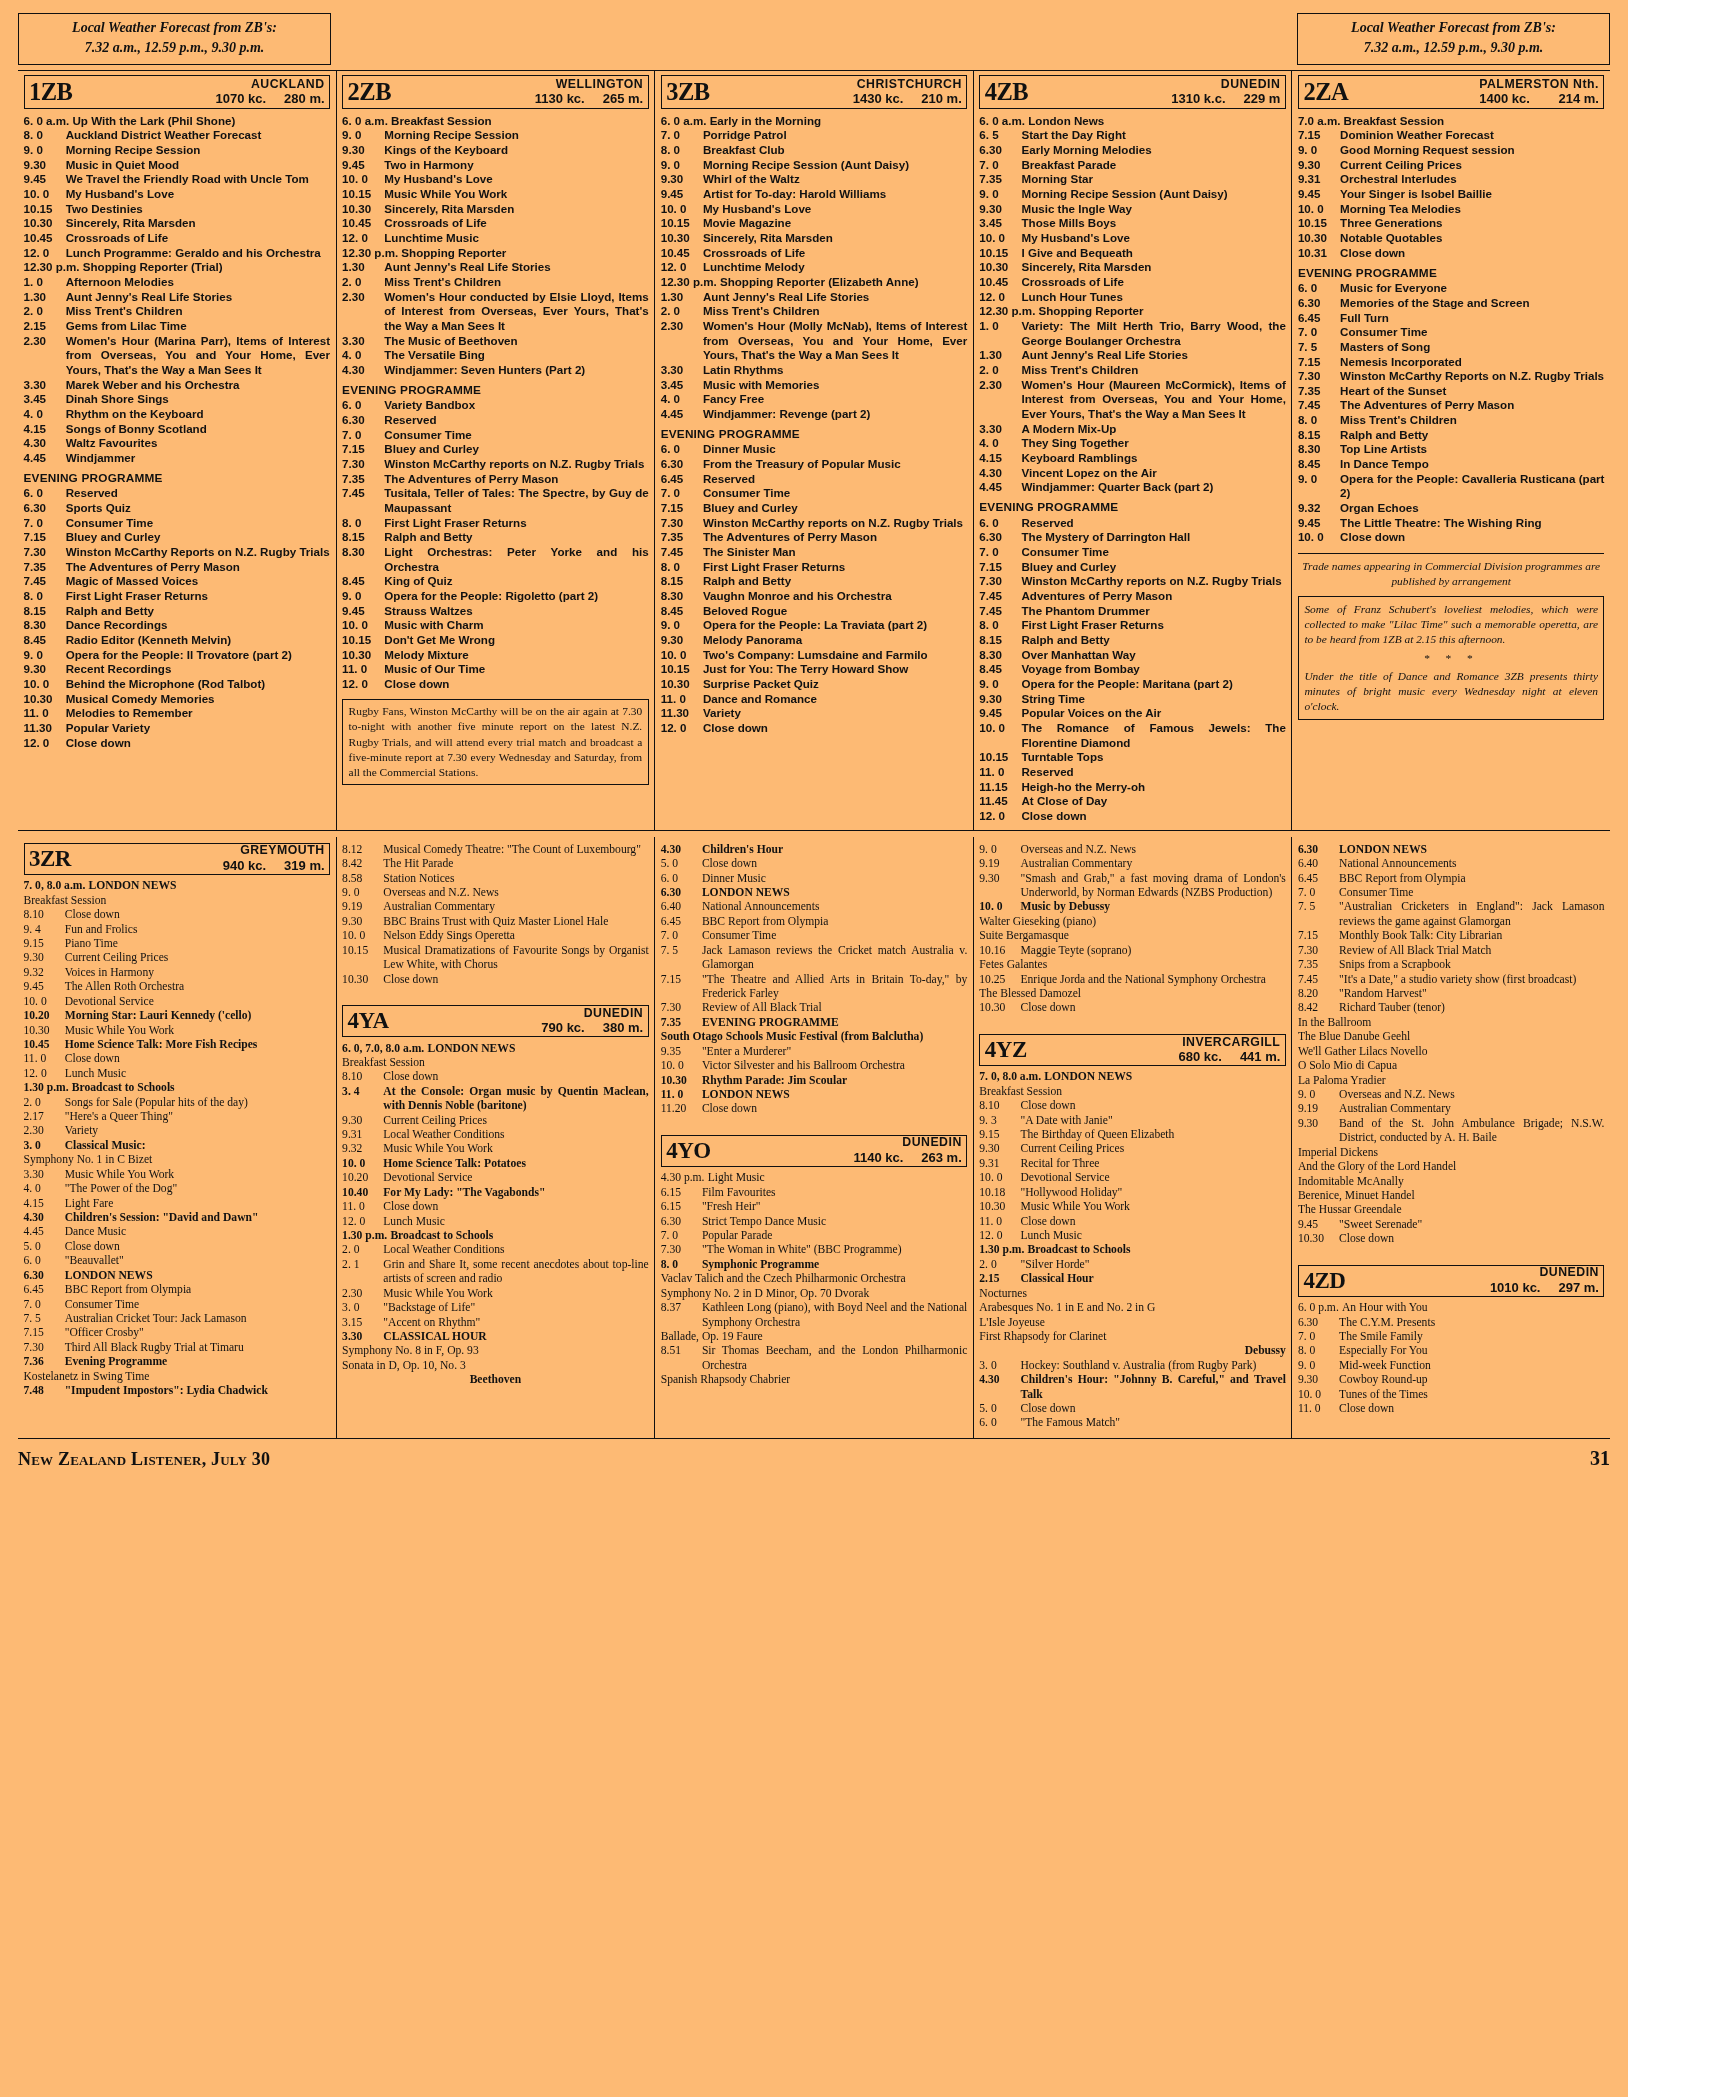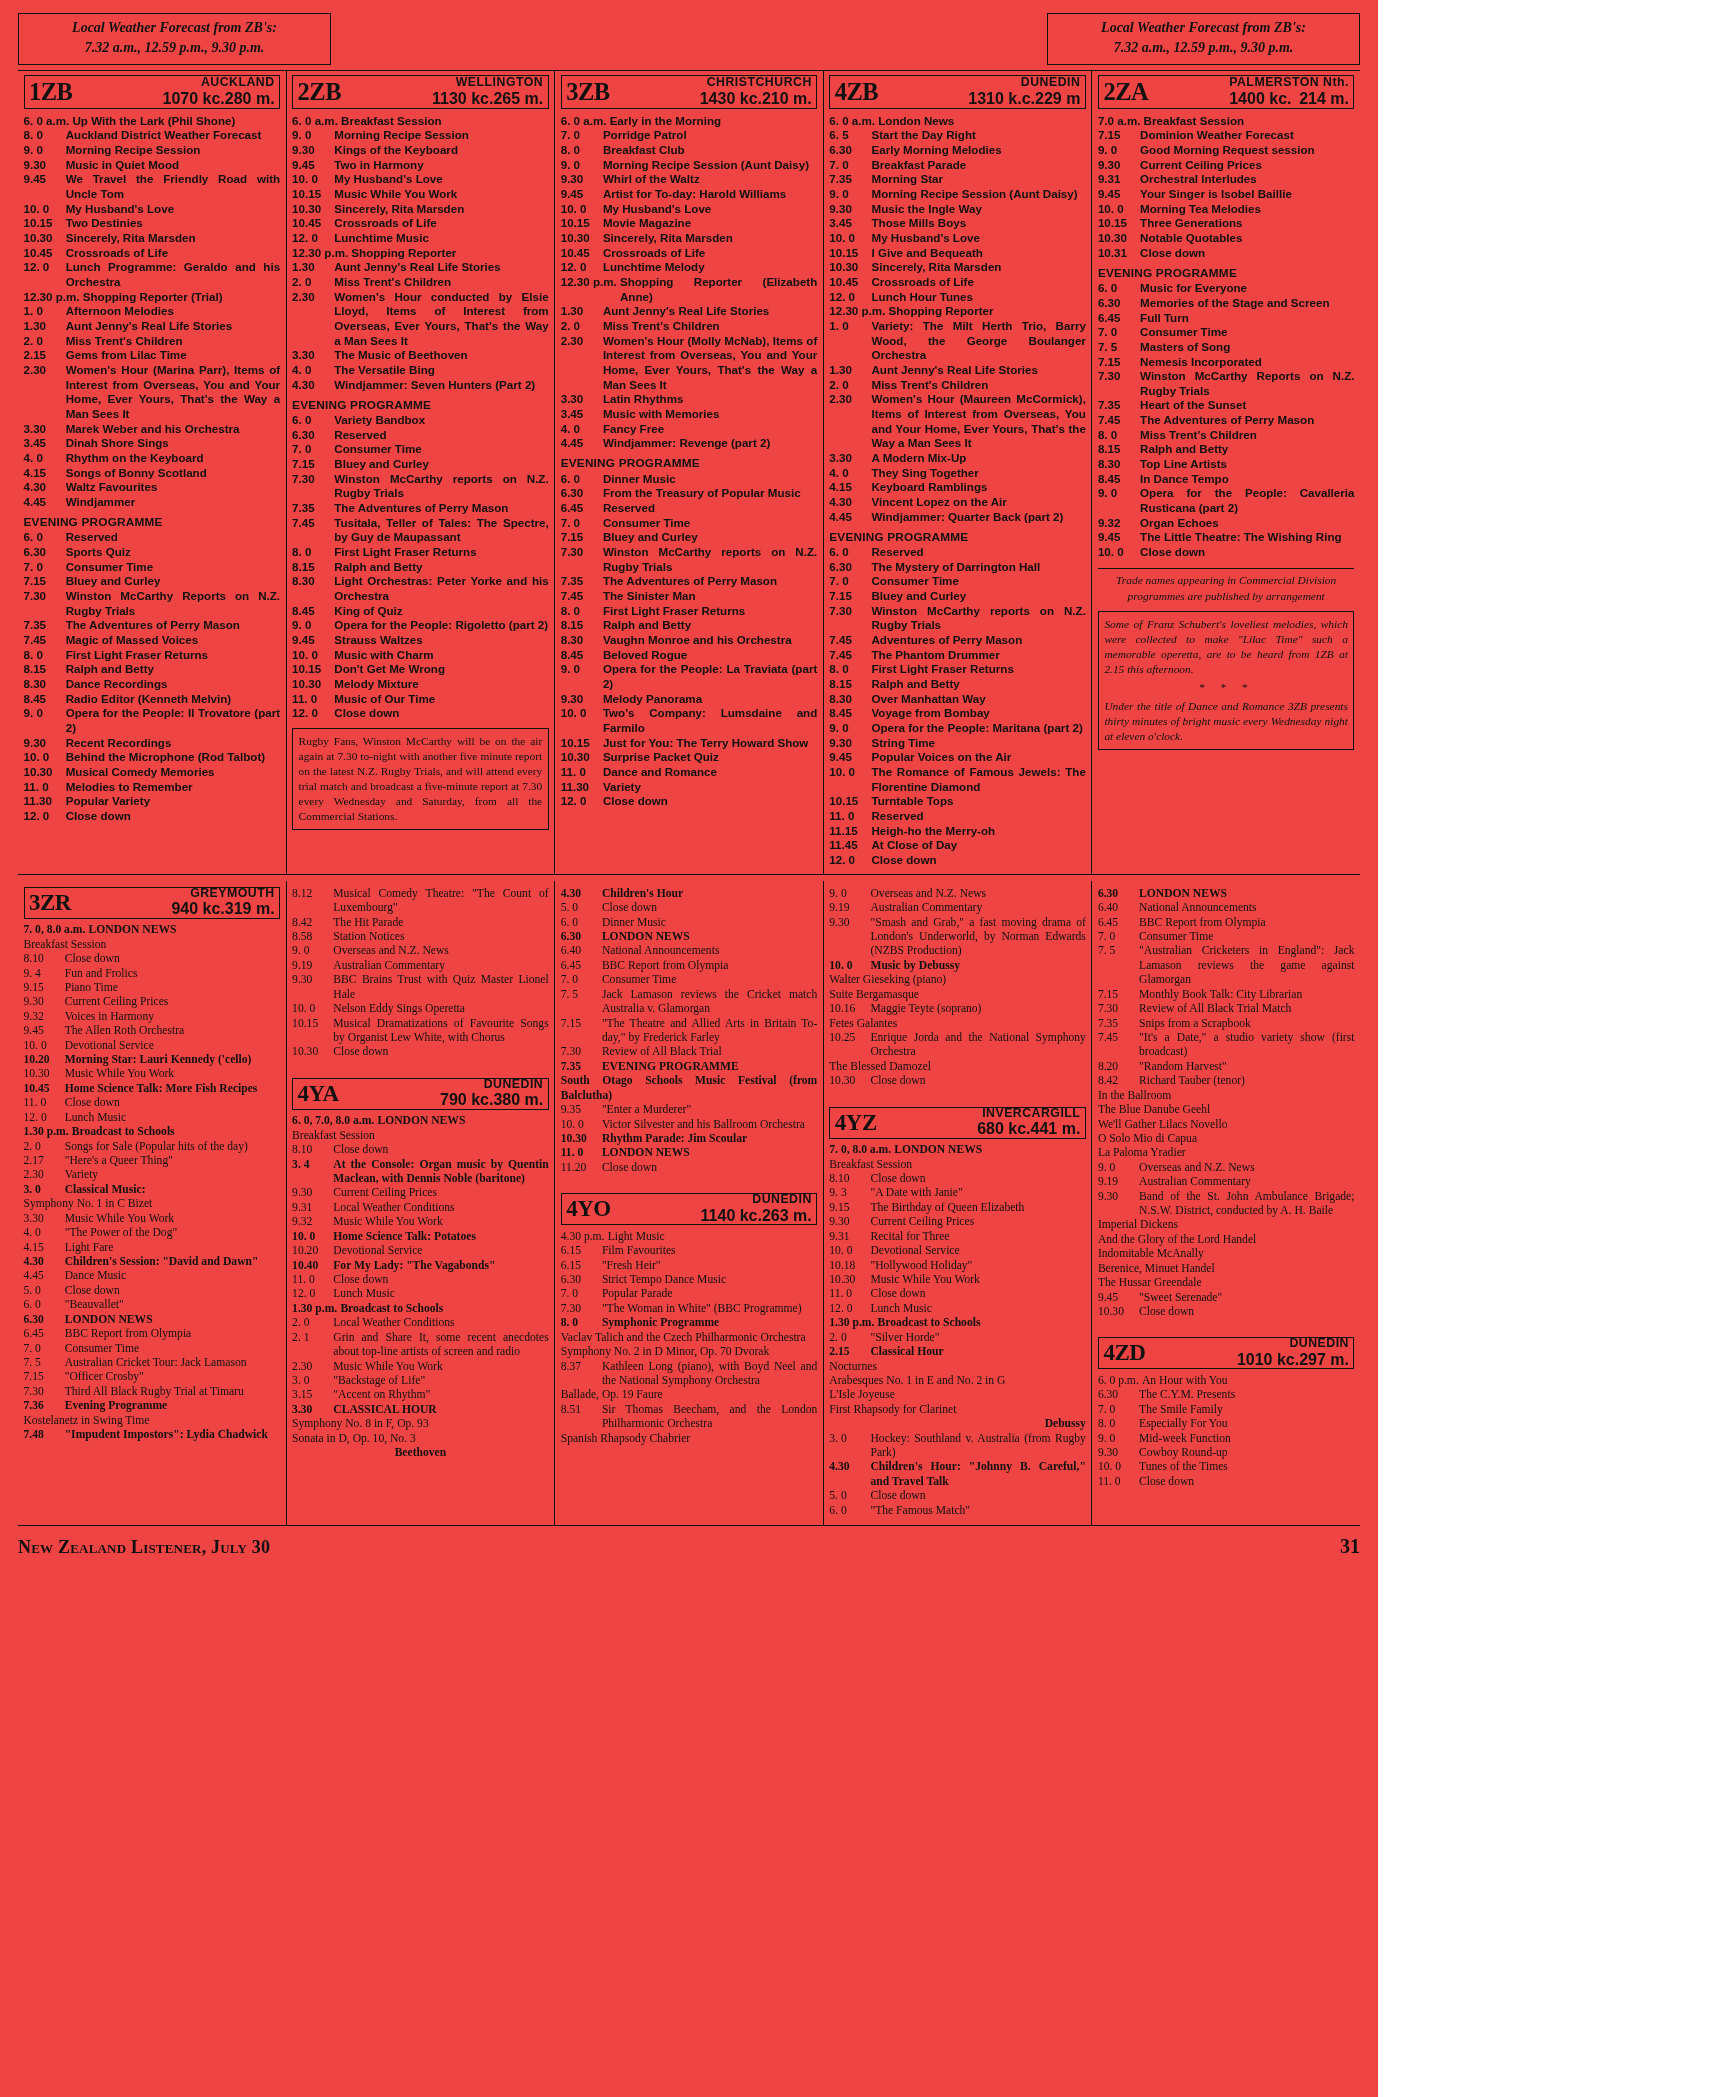--- a/index.html
+++ b/index.html
@@ -3,26 +3,26 @@
 <meta charset="utf-8">
 <style>
   html,body{margin:0;padding:0;background:#ffffff;}
   body{
     width:1729px;
     font-family:"Liberation Sans", sans-serif;
     color:#111;
     -webkit-font-smoothing:none;
   }
   .page{
-    width:1378px;
+    width:1628px;
     min-height:2097px;
     box-sizing:border-box;
     padding:12.7px 18px 9px 18px;
     position:relative;
-    background:#ef4444;
+    background:#fdba74;
   }
   
   .topbar{
     display:flex;
     align-items:flex-start;
     justify-content:space-between;
     margin:0 0 2.7px 0;
   }
   .wx{
     border:1.4px solid #111;
@@ -86,26 +86,26 @@
     line-height:1.18;
     padding-left:3.6px;
   }
   .stationcity{
     font-size:12.3px;
     font-weight:bold;
     letter-spacing:0.5px;
     white-space:nowrap;
   }
   .stationfreq{
-    font-size:16px;
+    font-size:13px;
     font-weight:bold;
     white-space:nowrap;
     display:flex;
     justify-content:space-between;
-    gap:0;
+    gap:18px;
   }
   
   .listing{
     font-size:11.6px;
     line-height:1.265;
     font-family:"Liberation Sans", sans-serif;
   }
   .item{
     display:flex;
     margin-bottom:0px;

